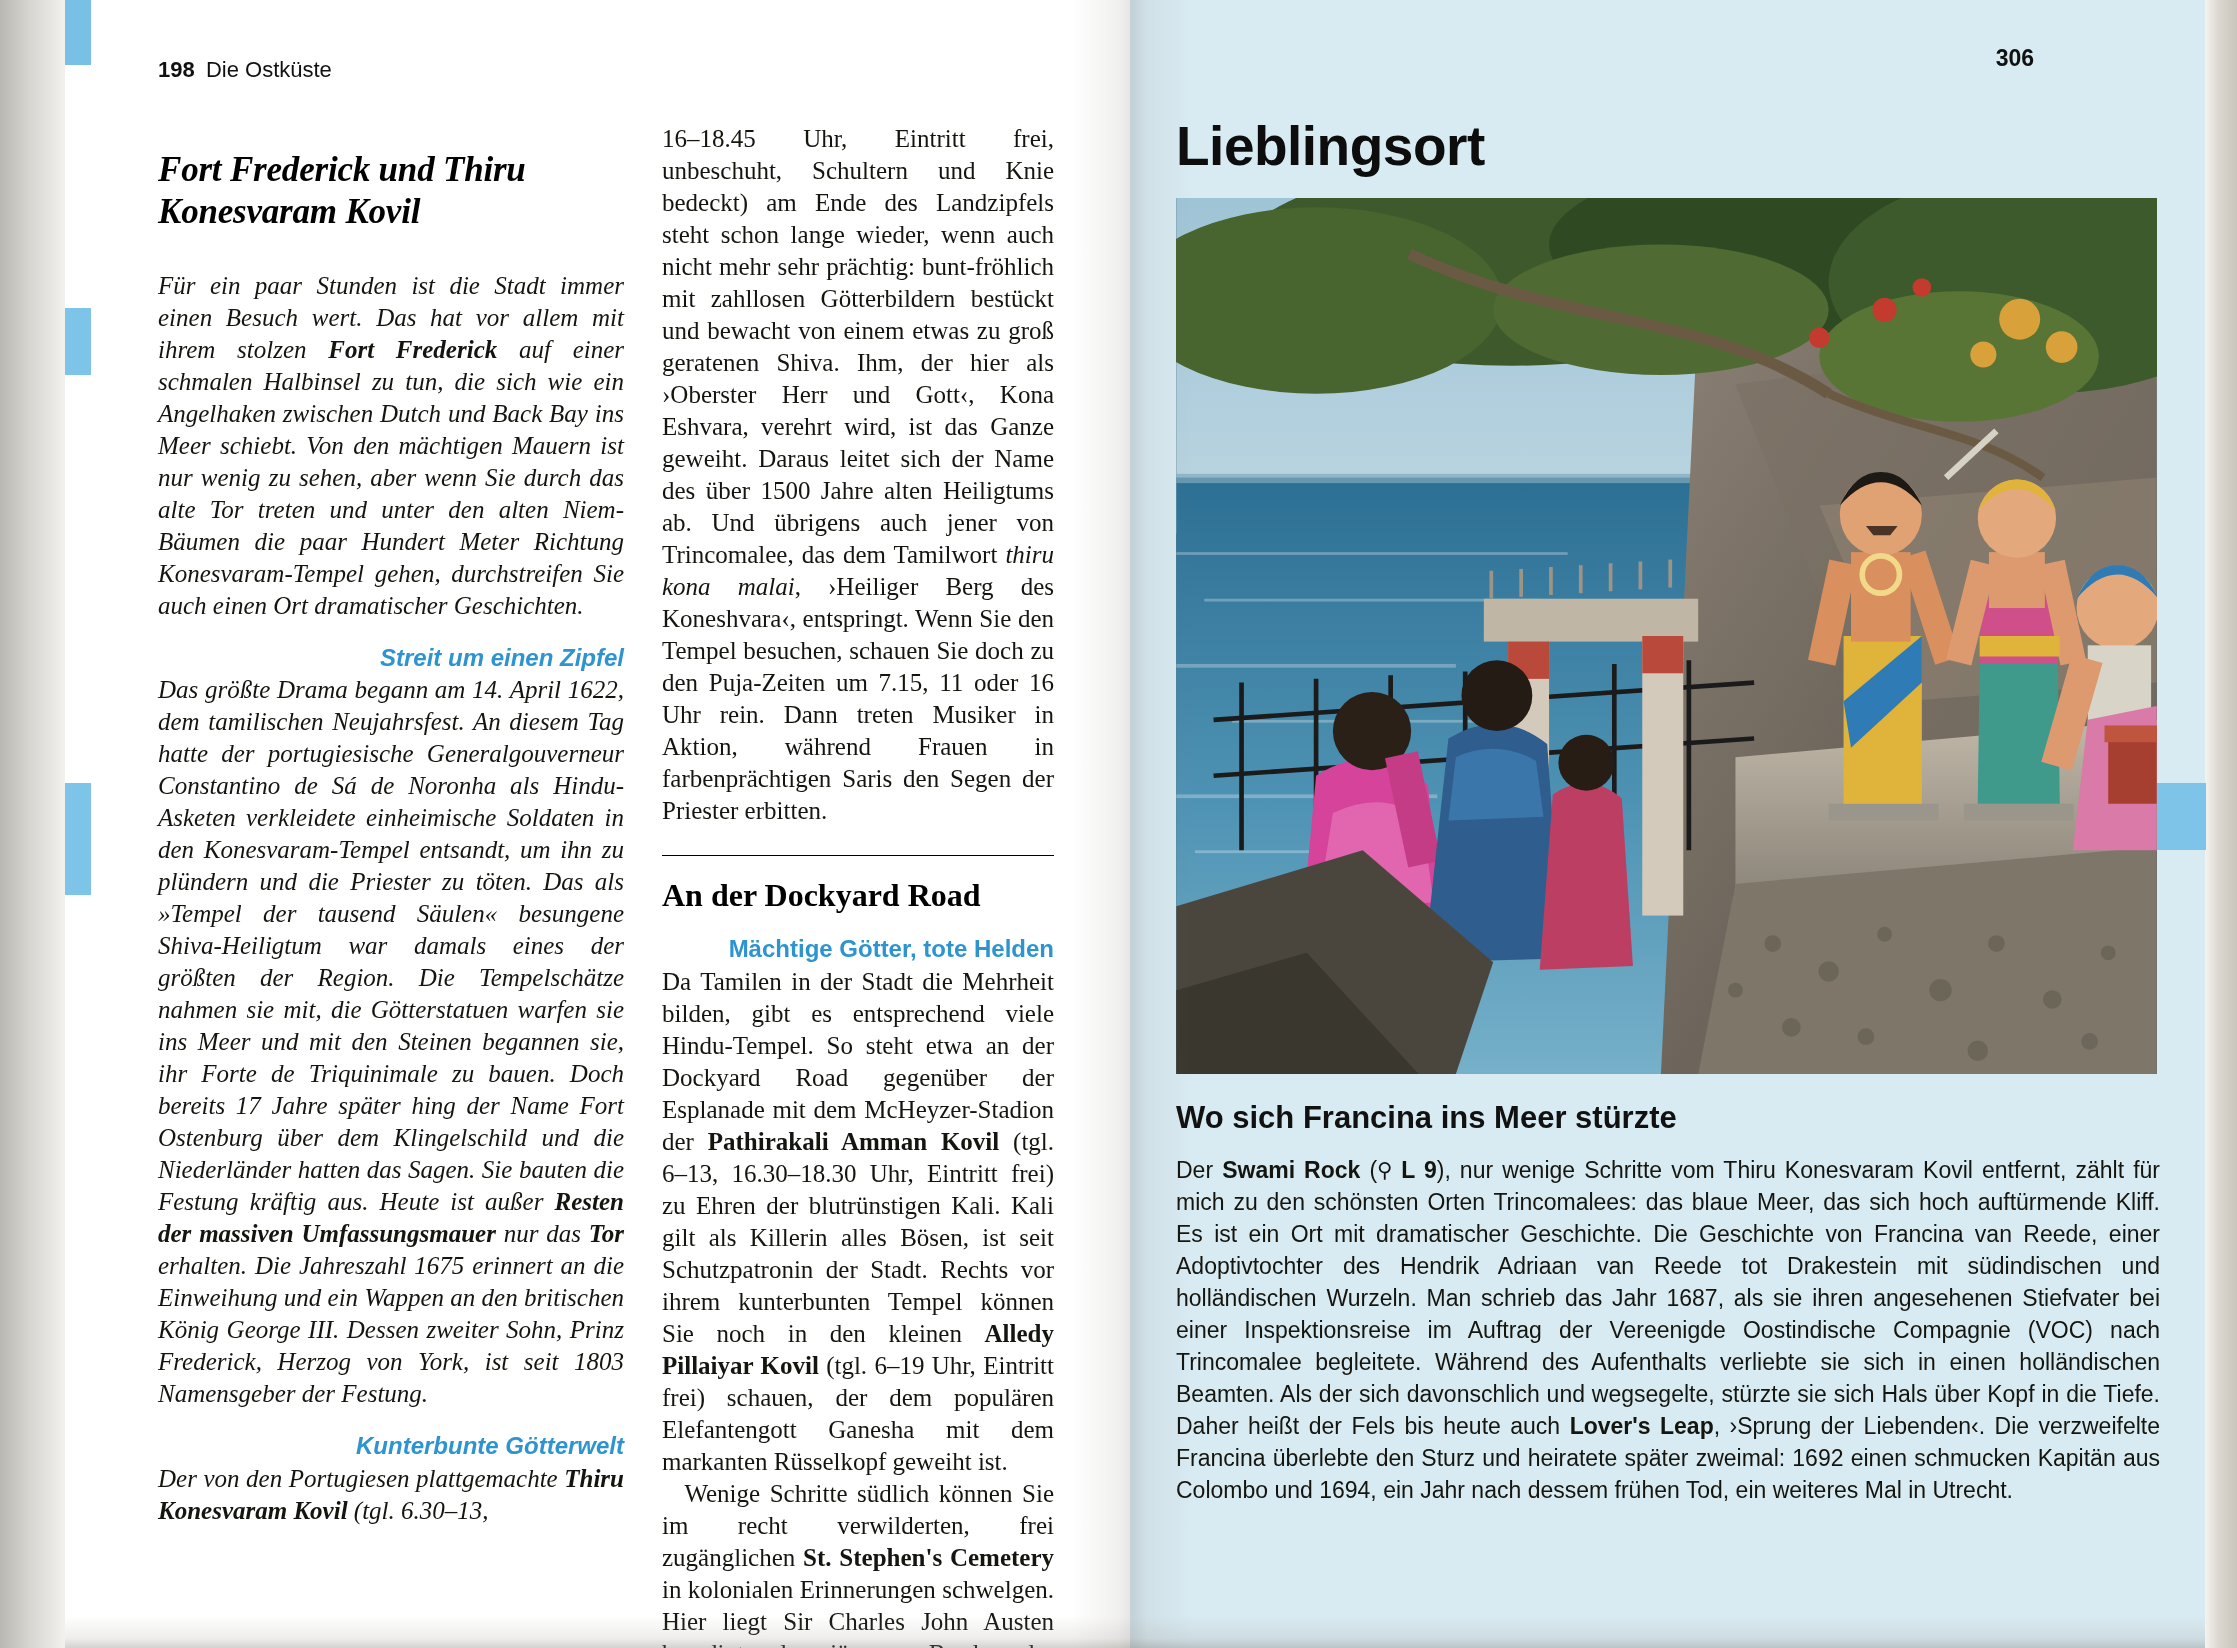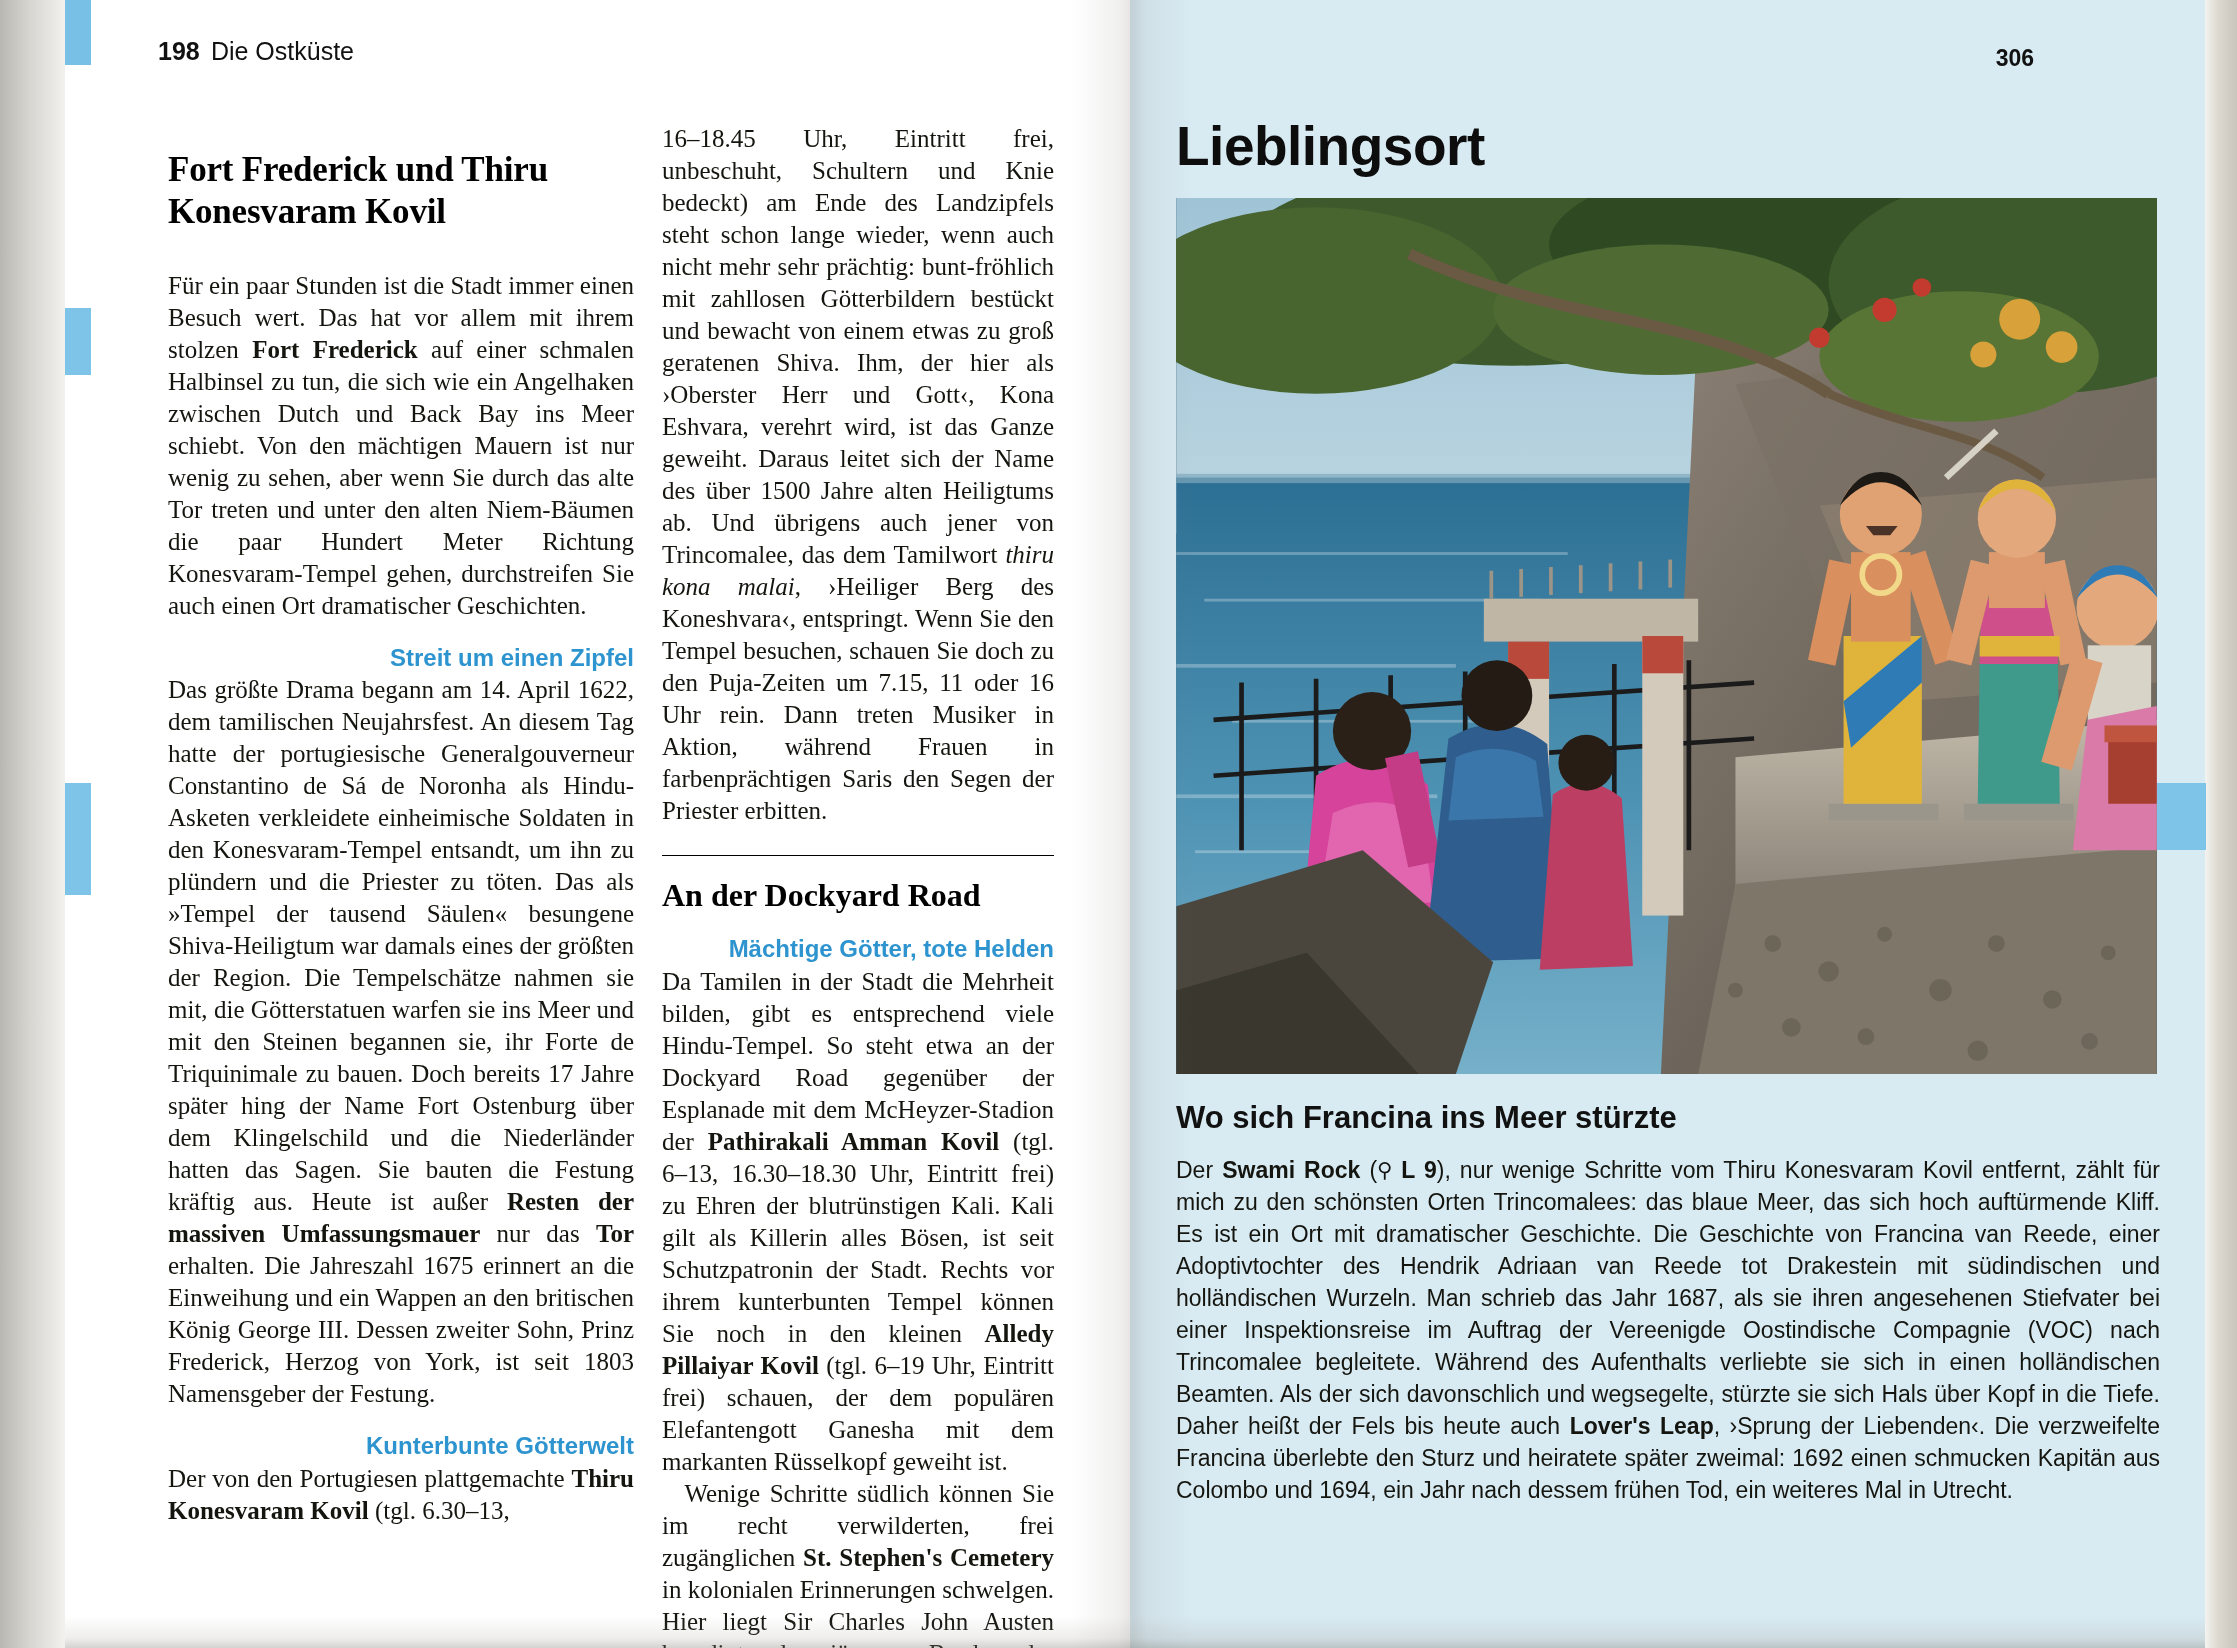--- a/index.html
+++ b/index.html
@@ -64,23 +64,23 @@
     background: #7ec3e8;
   }
   .tab-l1 { left: 65px; top: 0px;   width: 26px; height: 65px; background:#79c0e6; }
   .tab-l2 { left: 65px; top: 308px; width: 26px; height: 67px; }
   .tab-l3 { left: 65px; top: 783px; width: 26px; height: 112px; }
   .tab-r1 { left: 2120px; top: 783px; width: 86px; height: 67px; }
 
   
   .folio-left {
     position: absolute;
-    left: 158px; top: 37px;
-    font-family: "Liberation Sans", sans-serif;
-    font-size: 25px;
+    left: 158px; top: 57px;
+    font-family: "Liberation Sans", sans-serif;
+    font-size: 22px;
     color: #111;
   }
   .folio-left .num { font-weight: bold; }
   .folio-left .chap { font-weight: normal; margin-left: 11.2px; }
   .folio-right {
     position: absolute;
     right: 203px; top: 45px;
     font-family: "Liberation Sans", sans-serif;
     font-size: 23px;
     font-weight: bold;
@@ -91,21 +91,21 @@
   .col {
     position: absolute;
     font-family: "Liberation Serif", serif;
     font-size: 25px;
     line-height: 32px;
     color: #15150f;
     text-align: justify;
     -webkit-hyphens: auto;
     hyphens: auto;
   }
-  .col-a { left: 168px; top: 149px; width: 466px; }
+  .col-a { left: 158px; top: 149px; width: 466px; font-style: italic; }
   .col-b { left: 662px; top: 123px; width: 392px; }
 
   h1.article-title {
     font-family: "Liberation Serif", serif;
     font-size: 35px;
     line-height: 42px;
     font-weight: bold;
     margin: 0 0 37px 0;
     color: #000;
     text-align: left;

